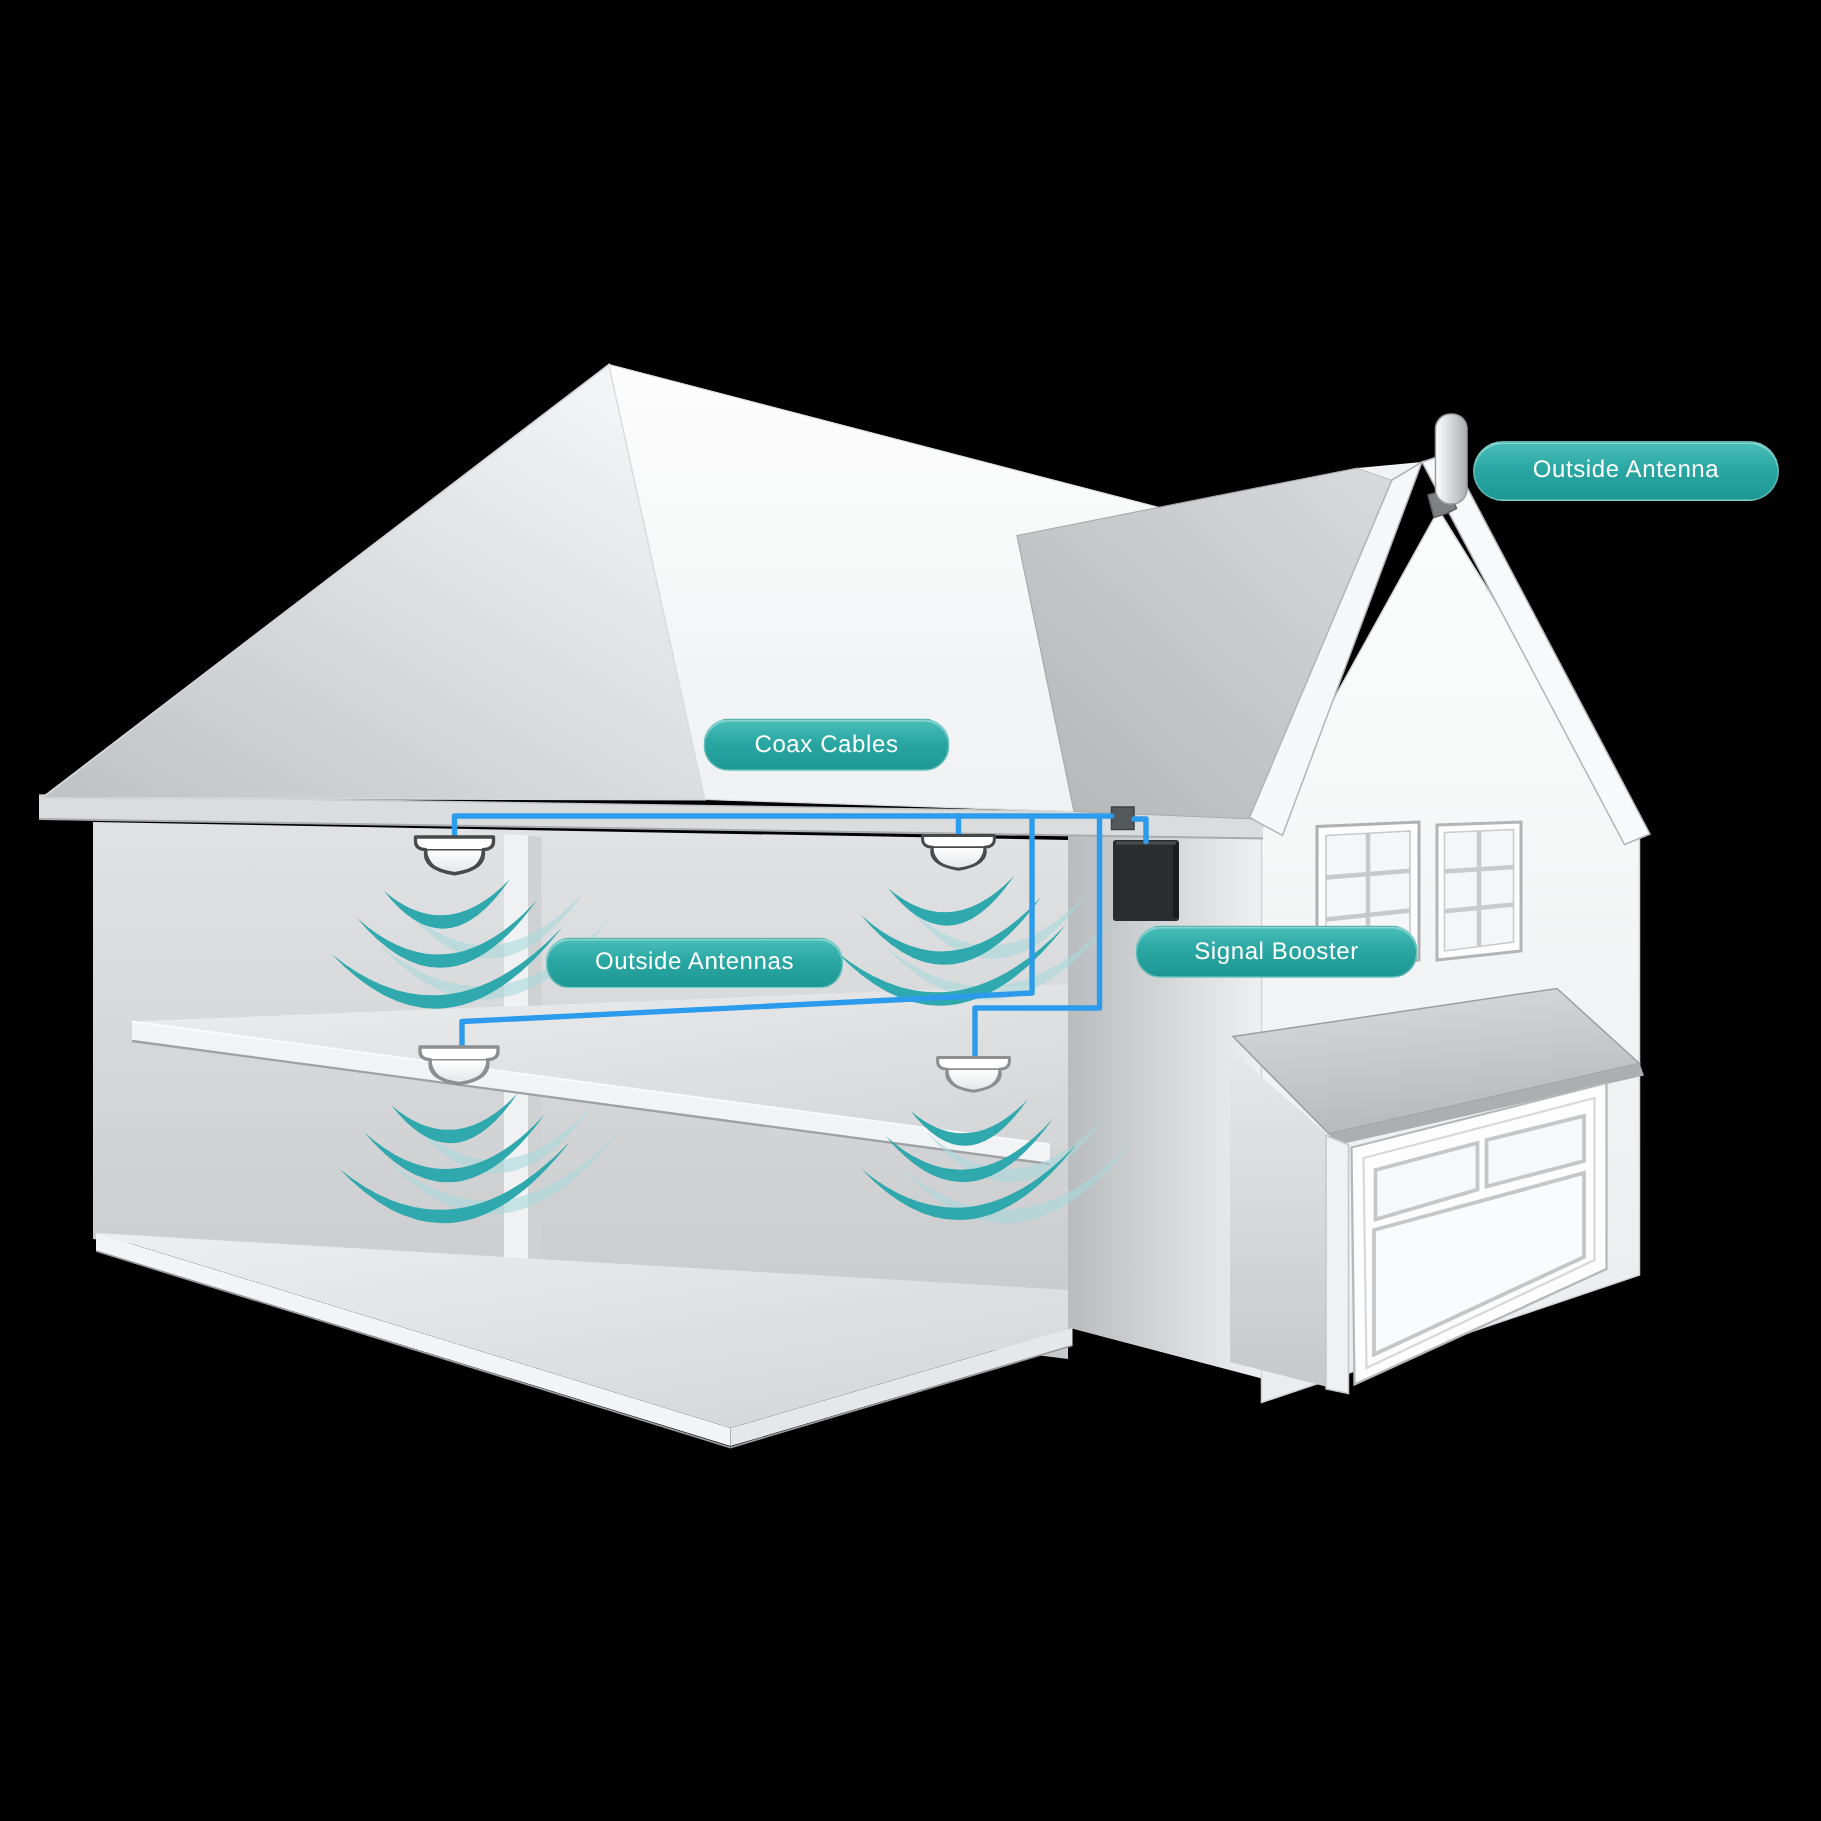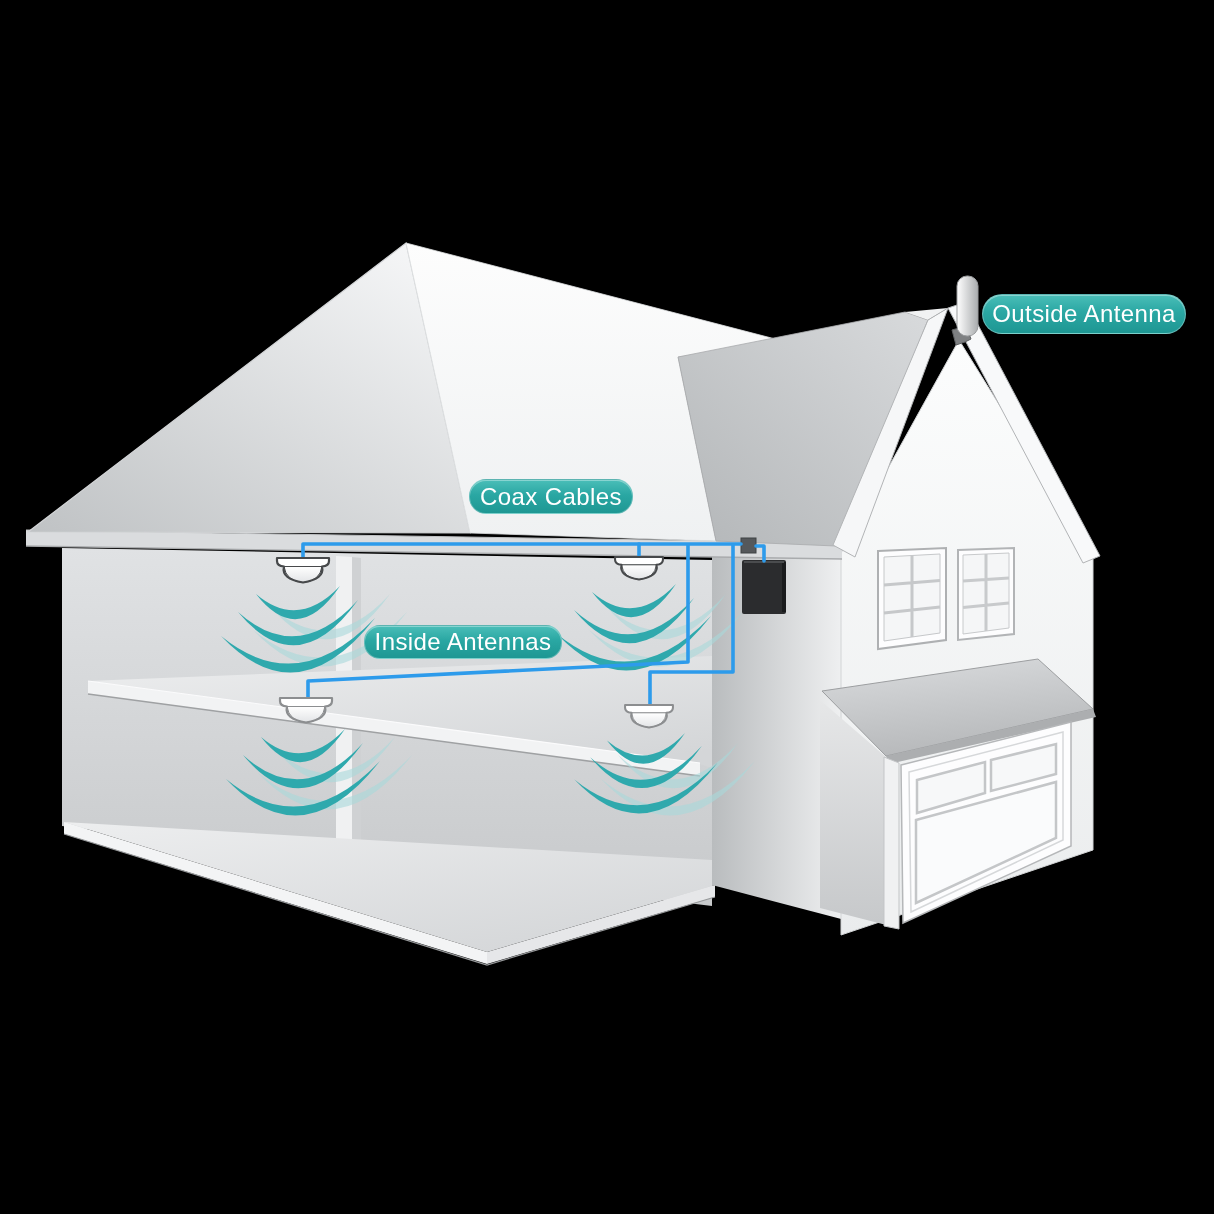--- a/index.html
+++ b/index.html
@@ -1,20 +1,20 @@
 <!DOCTYPE html>
 <html><head>
 <meta charset="utf-8">
 <style>
   html,body{margin:0;padding:0;background:#000;}
   .stage{position:relative;width:1214px;height:1214px;background:#000;overflow:hidden;
          font-family:"Liberation Sans",sans-serif;}
   .stage svg{position:absolute;left:0;top:0;}
   .pill{position:absolute;display:flex;align-items:center;justify-content:center;
-        color:#fff;font-size:24px;line-height:1;letter-spacing:.4px;
+        color:#fff;font-size:16px;line-height:1;letter-spacing:.4px;
         background:linear-gradient(180deg,#4ABEB8 0%,#2AA7A3 45%,#1E9793 100%);
         border:1px solid rgba(255,255,255,.28);
         box-shadow:inset 0 1px 0 rgba(255,255,255,.35);
         border-radius:20px;white-space:nowrap;}
   .pill-outside{left:982px;top:294px;width:202px;height:38px;}
   .pill-coax{left:469px;top:479px;width:162px;height:33px;border-radius:17px;}
   .pill-inside{left:364px;top:625px;width:196px;height:32px;border-radius:16px;}
   .pill-booster{left:757px;top:617px;width:186px;height:33px;border-radius:17px;}
 </style>
 </head>
@@ -185,14 +185,15 @@
   </g>
 
   <g>
     <path d="M 952 330 L 966 326 L 971 339 L 965 342 L 956 345 Z" fill="#7E8082" stroke="#5F6163" stroke-width="1"></path>
     <rect x="957" y="276" width="21" height="60" rx="10" fill="url(#gPole)" stroke="#9A9C9E" stroke-width="1"></rect>
   </g>
 </svg>
 
 <div class="pill pill-outside">Outside Antenna</div>
 <div class="pill pill-coax">Coax Cables</div>
-<div class="pill pill-inside">Inside Antennas</div>
+<div class="pill pill-inside">Outside Antennas</div>
+<div class="pill pill-booster">Signal Booster</div>
 </div>
 
 </body></html>

